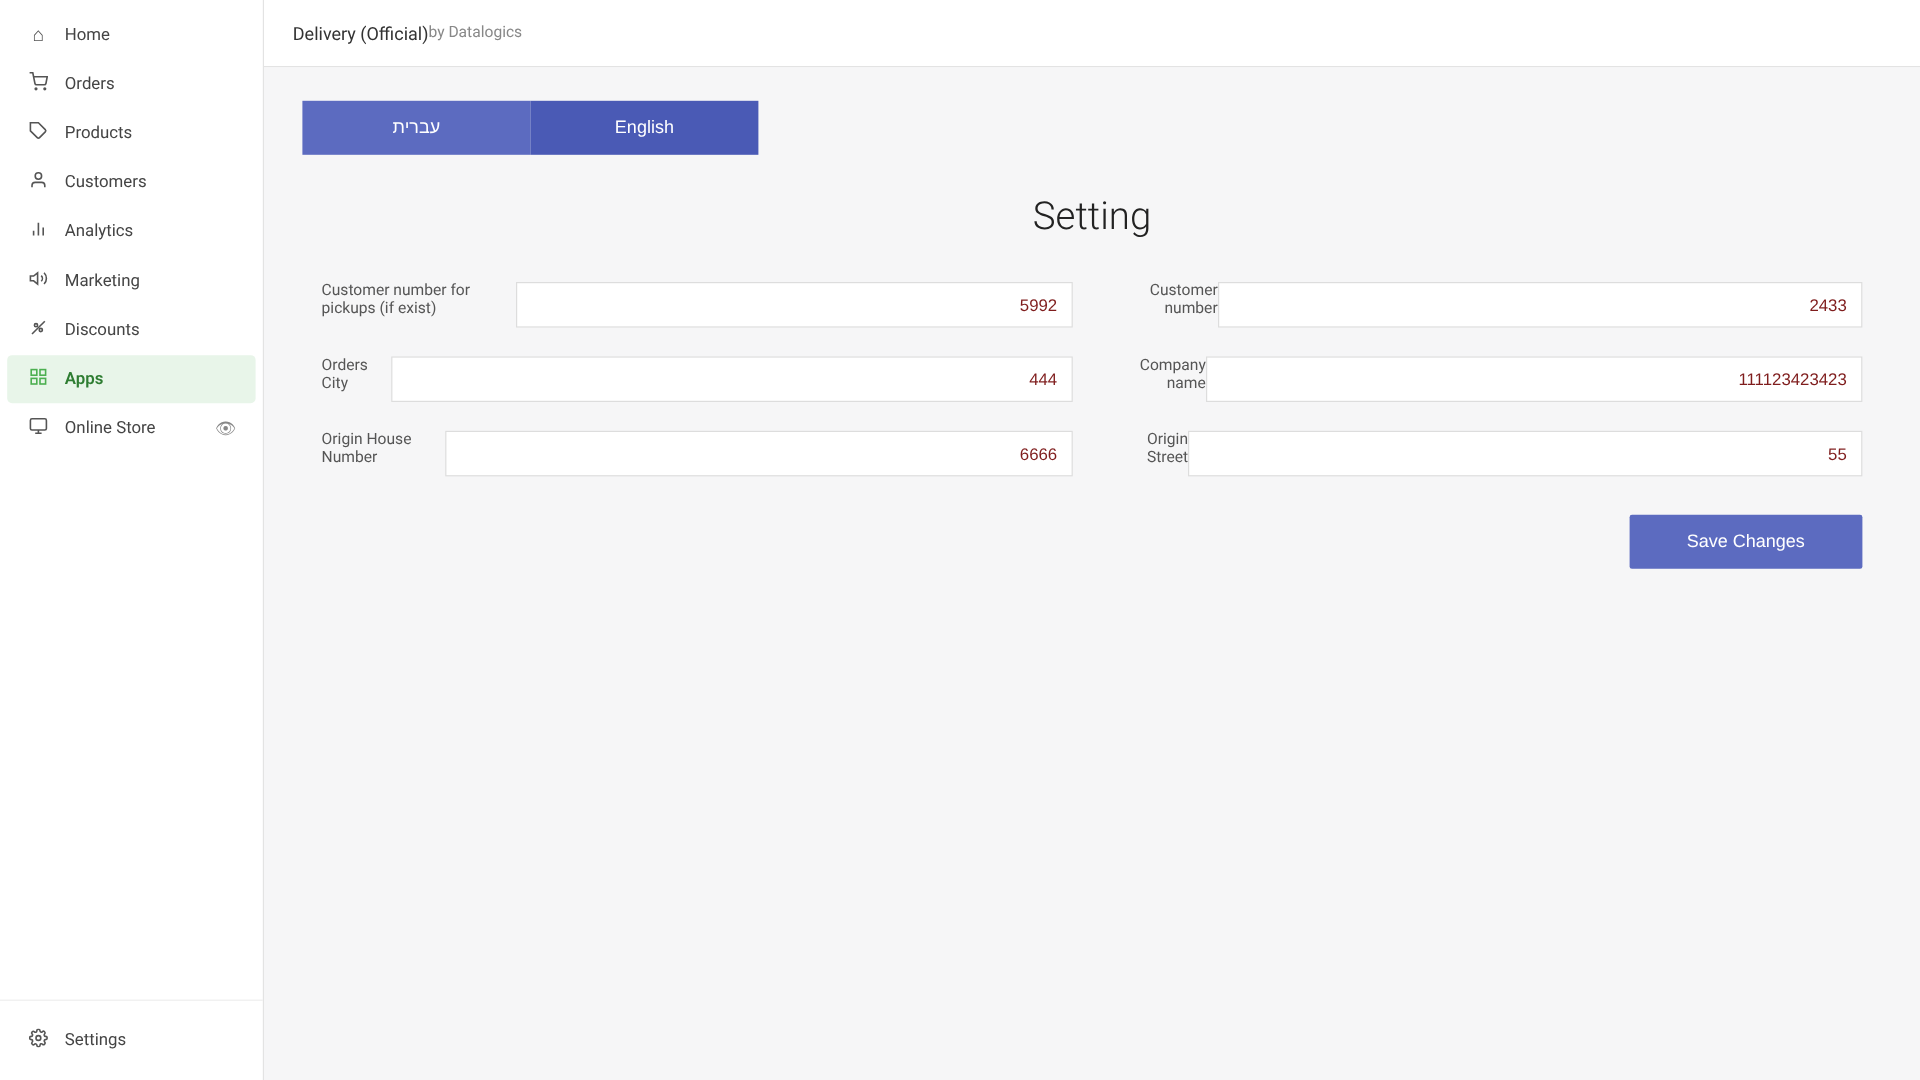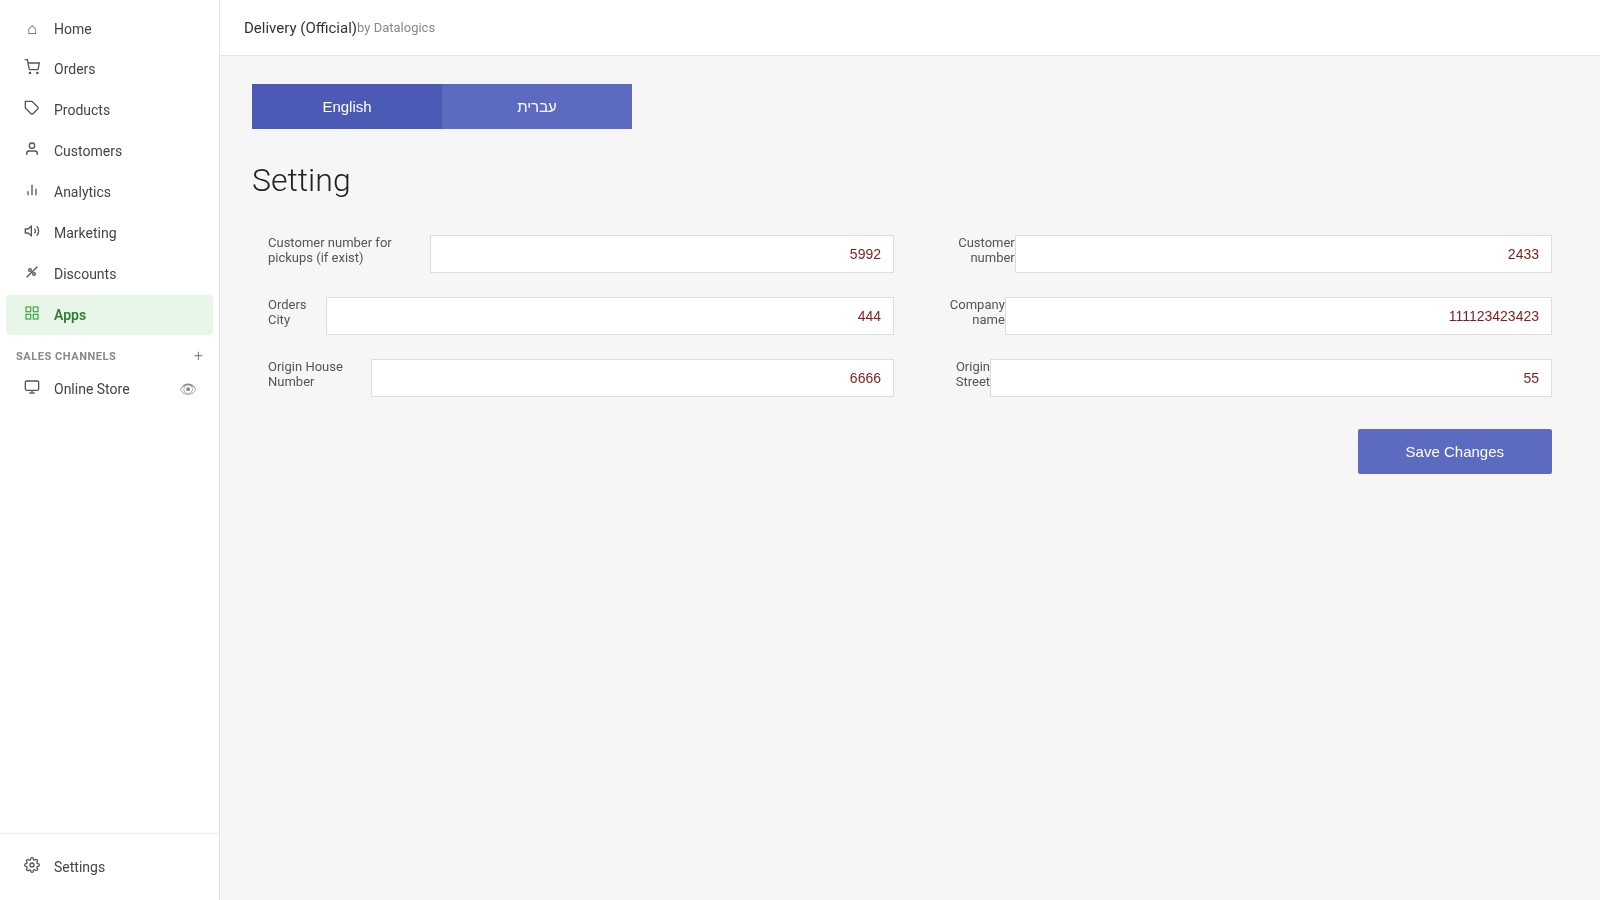--- a/index.html
+++ b/index.html
@@ -99,21 +99,21 @@
       cursor: pointer;
       font-size: 15px;
       font-weight: 500;
       color: #fff;
     }
     .lang-btn.hebrew { background: #5c6bc0; }
     .lang-btn.english { background: #4a5ab5; }
 
     
     .setting-heading {
-      text-align: left;
+      text-align: center;
       font-size: 32px;
       font-weight: 300;
       color: #222;
       margin-bottom: 24px;
     }
 
     
     .form-grid {
       display: grid;
       grid-template-columns: 1fr 1fr;
@@ -234,24 +234,20 @@
         <svg width="16" height="16" viewBox="0 0 24 24" fill="none" stroke="#4caf50" stroke-width="2">
             <rect x="3" y="3" width="7" height="7"></rect>
             <rect x="14" y="3" width="7" height="7"></rect>
             <rect x="14" y="14" width="7" height="7"></rect>
             <rect x="3" y="14" width="7" height="7"></rect>
           </svg>
       </span>
       <span>Apps</span>
     </div>
 
-    <div class="sidebar-section-title">
-      <span>SALES CHANNELS</span>
-      <button class="add-btn">+</button>
-    </div>
 
     <div class="sidebar-item">
       <span class="icon-shape">
         <svg width="16" height="16" viewBox="0 0 24 24" fill="none" stroke="#555" stroke-width="2">
             <rect x="2" y="3" width="20" height="14" rx="2"></rect>
             <line x1="8" y1="21" x2="16" y2="21"></line>
             <line x1="12" y1="17" x2="12" y2="21"></line>
           </svg>
       </span>
       <span>Online Store</span>
@@ -274,22 +270,22 @@
 
 <div class="main">
   <div class="top-bar">
     <span style="font-size:15px;color:#333;">Delivery (Official)</span>
     <span style="font-size:13px;color:#888;">by Datalogics</span>
   </div>
 
   <div class="content-area">
 
     <div class="lang-buttons">
+      <button class="lang-btn hebrew">עברית</button>
       <button class="lang-btn english">English</button>
-      <button class="lang-btn hebrew">עברית</button>
     </div>
 
     <div class="setting-heading">Setting</div>
 
     <div class="form-grid">
 
       <div class="form-group left">
         <label class="form-label">Customer number for pickups (if exist)</label>
         <input class="form-input" type="text" value="5992" style="">
       </div>

